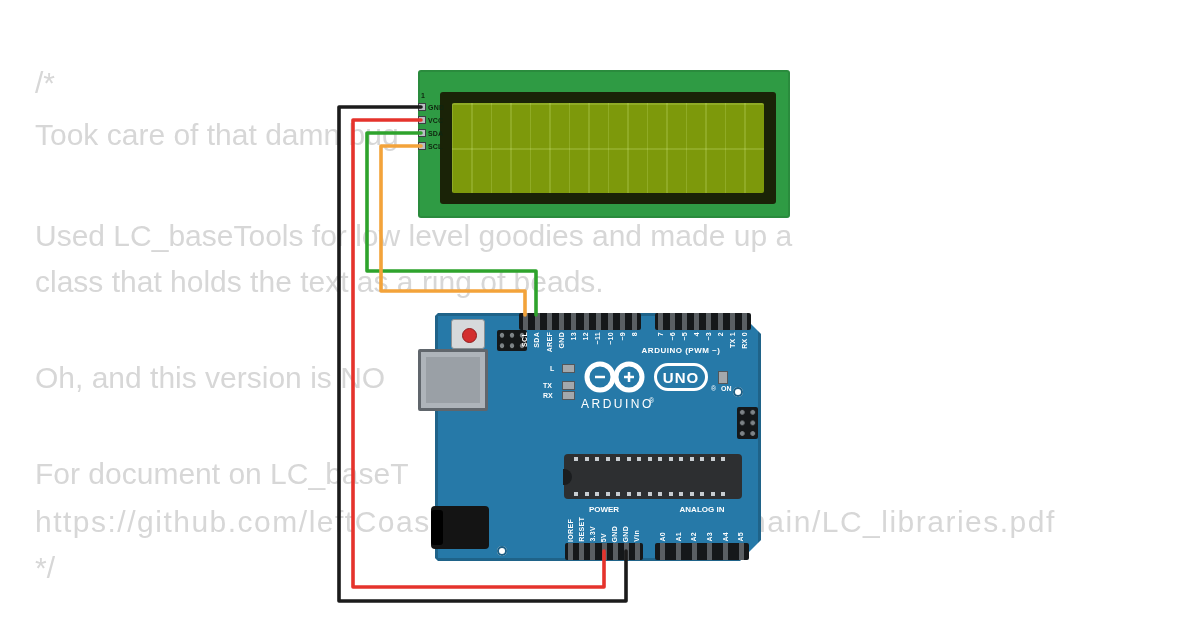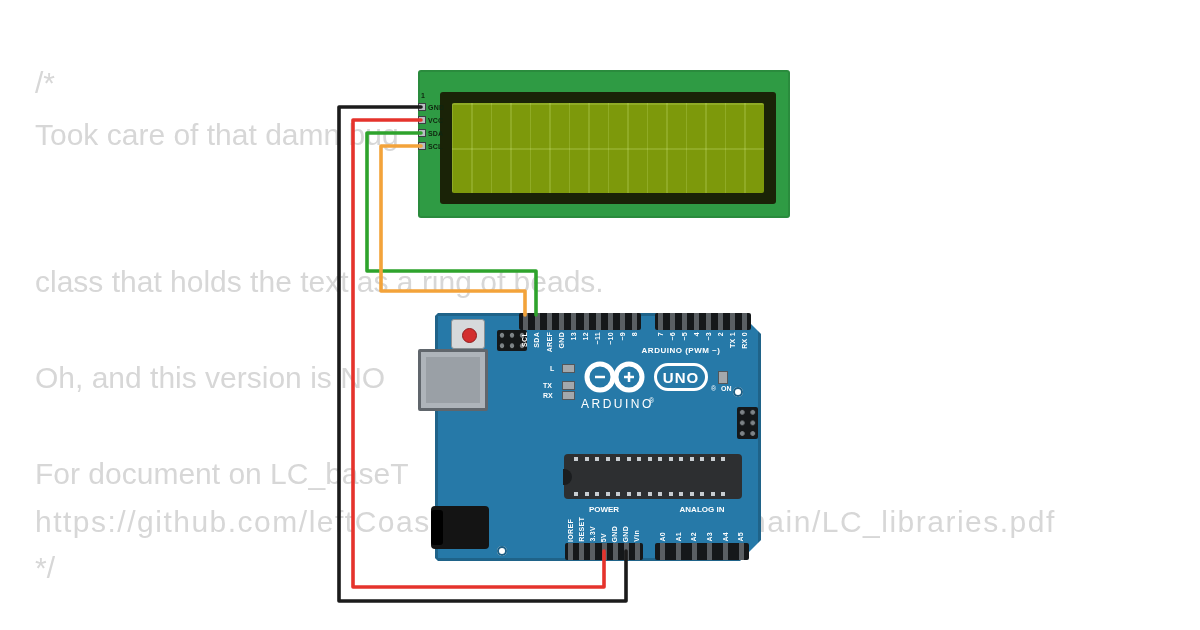--- a/index.html
+++ b/index.html
@@ -76,20 +76,21 @@
   .wires{position:absolute;left:0;top:0;z-index:4;pointer-events:none;}
   .wires polyline{fill:none;stroke-width:3.6;stroke-linejoin:round;stroke-linecap:round;}
 </style>
 </head>
 <body>
 
 <div class="canvas">
 
   <div class="comment-line" style="top:66px">/*</div>
   <div class="comment-line" style="top:118px">Took care of that damn bug</div>
+  <div class="comment-line" style="top:219px">Used LC_baseTools for low level goodies and made up a</div>
   <div class="comment-line" style="top:265px">class that holds the text as a ring of beads.</div>
   <div class="comment-line" style="top:361px">Oh, and this version is NO</div>
   <div class="comment-line" style="top:457px">For document on LC_baseT</div>
   <div class="comment-line url" style="top:505px">https://github.com/leftCoast/LC_baseTools/blob/main/LC_libraries.pdf</div>
   <div class="comment-line" style="top:551px">*/</div>
 
   <div class="lcd">
     <div class="lcd-bezel">
       <div class="lcd-screen"></div>
     </div>

